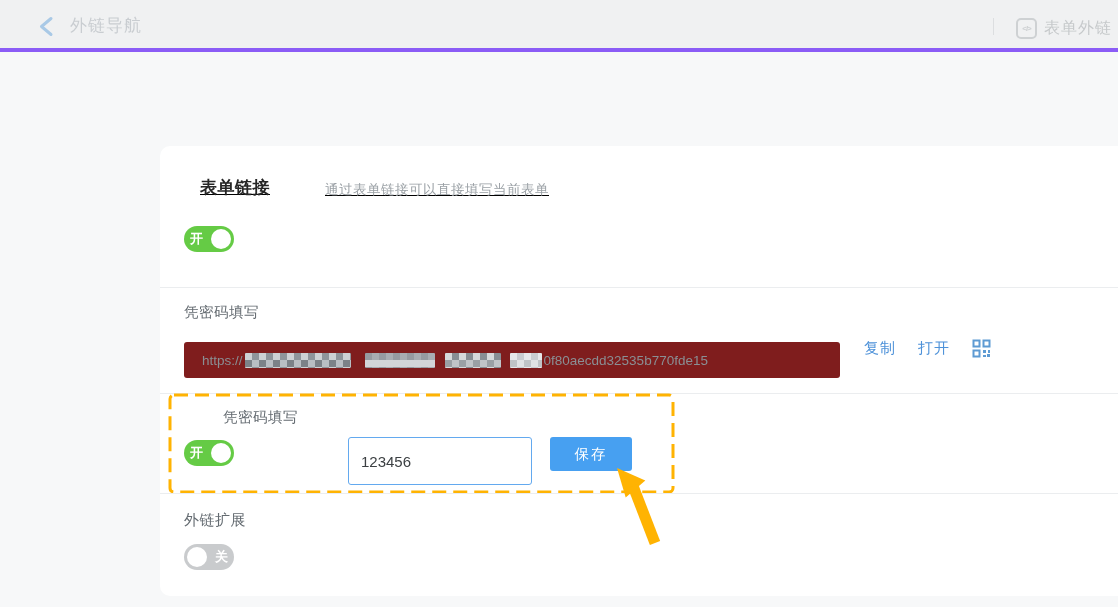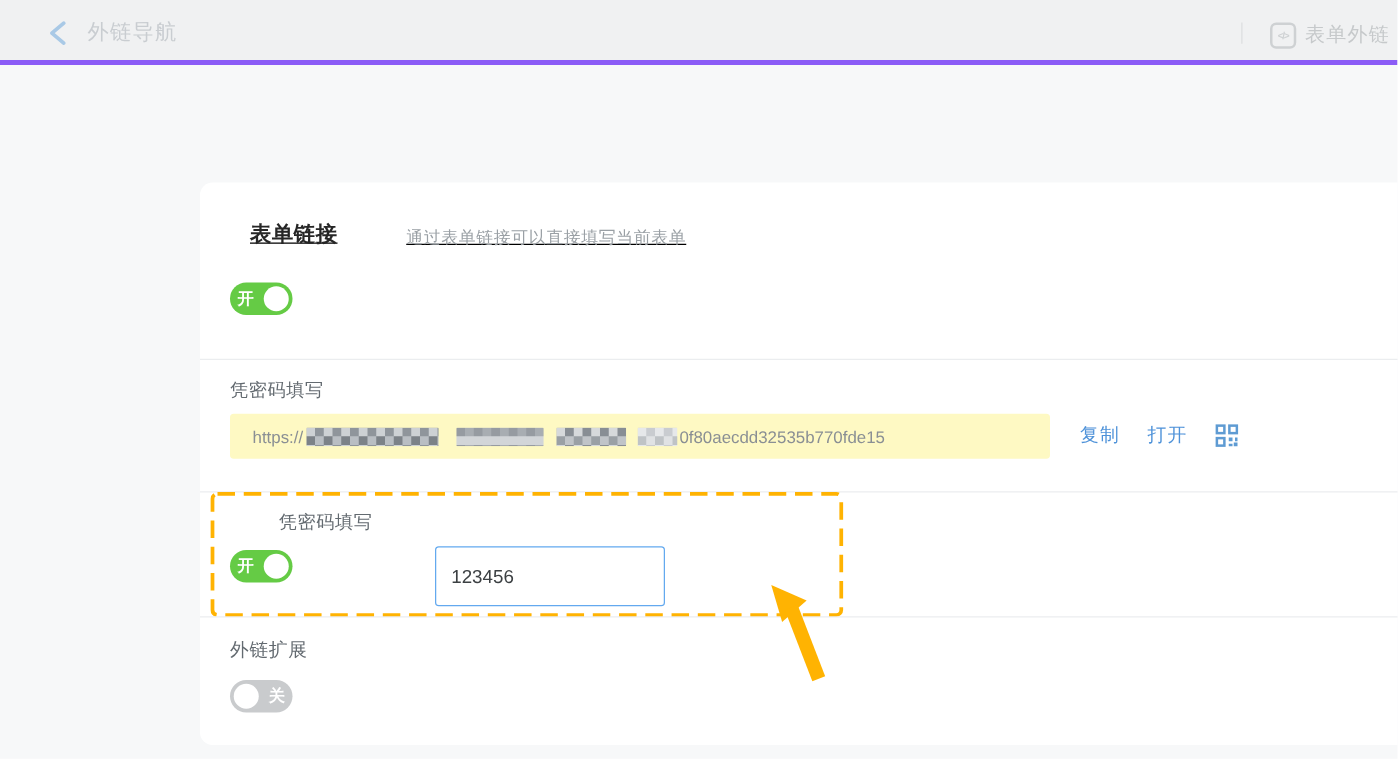--- a/index.html
+++ b/index.html
@@ -70,22 +70,22 @@
   .toggle.off { background:#c9cbcd; justify-content:space-between; }
   .toggle-label { color:#ffffff; font-size:13px; font-weight:bold; padding:0 3px; }
   .knob { width:20px; height:20px; border-radius:50%; background:#ffffff; flex:0 0 20px; }
   .toggle-main { left:24px; top:80px; }
   .toggle-password { left:24px; top:294px; }
   .toggle-extension { left:24px; top:398px; }
 
   
   .fill-label { position:absolute; left:24px; top:157px; font-size:14.5px; color:#636a70; letter-spacing:.5px; }
   .url-field {
-    position:absolute; left:24px; top:185px; width:656px; height:36px;
-    background:#fef9c3; border-radius:3px;
+    position:absolute; left:24px; top:196px; width:656px; height:36px;
+    background:#7f1d1d; border-radius:3px;
     display:flex; align-items:center; padding-left:18px;
     font-size:13.5px; color:#8a8f94; cursor:text;
   }
   .mosaic { display:inline-flex; align-items:center; margin:0 2px; }
   .mo { height:15px; border-radius:1px; background-size:14px 14px; }
   .mo1 { width:106px; background-image:conic-gradient(#8f959b 0 25%, #b9bec3 0 50%, #7c8288 0 75%, #cdd1d4 0); }
   .mo2 { width:70px; margin-left:14px; background-image:conic-gradient(#a8adb2 0 25%, #d2d5d8 0 75%, #969ba1 0); }
   .mo3 { width:56px; margin-left:10px; background-image:conic-gradient(#888e94 0 25%, #c0c4c8 0 50%, #9aa0a5 0 75%, #d6d9db 0); }
   .mo4 { width:32px; margin-left:9px; background-image:conic-gradient(#c9ccd0 0 25%, #e0e2e4 0 50%, #bfc3c6 0 75%, #e6e8ea 0); }
   .url-actions { position:absolute; left:704px; top:193px; display:flex; align-items:center; gap:22px; }
@@ -181,20 +181,21 @@
     <svg class="dash-box" width="510" height="106">
       <rect x="3" y="3" width="503" height="97" rx="4" fill="none" stroke="#ffb302" stroke-width="3" stroke-dasharray="14 7"></rect>
     </svg>
 
     <div class="password-label">凭密码填写</div>
     <button class="toggle on toggle-password">
       <span class="toggle-label">开</span>
       <span class="knob"></span>
     </button>
     <input class="password-input" type="text" value="123456" style="">
+    <button class="save-btn">保存</button>
 
     <div class="divider divider-3"></div>
 
     <div class="extension-label">外链扩展</div>
     <button class="toggle off toggle-extension">
       <span class="knob"></span>
       <span class="toggle-label">关</span>
     </button>
   </div>
 

